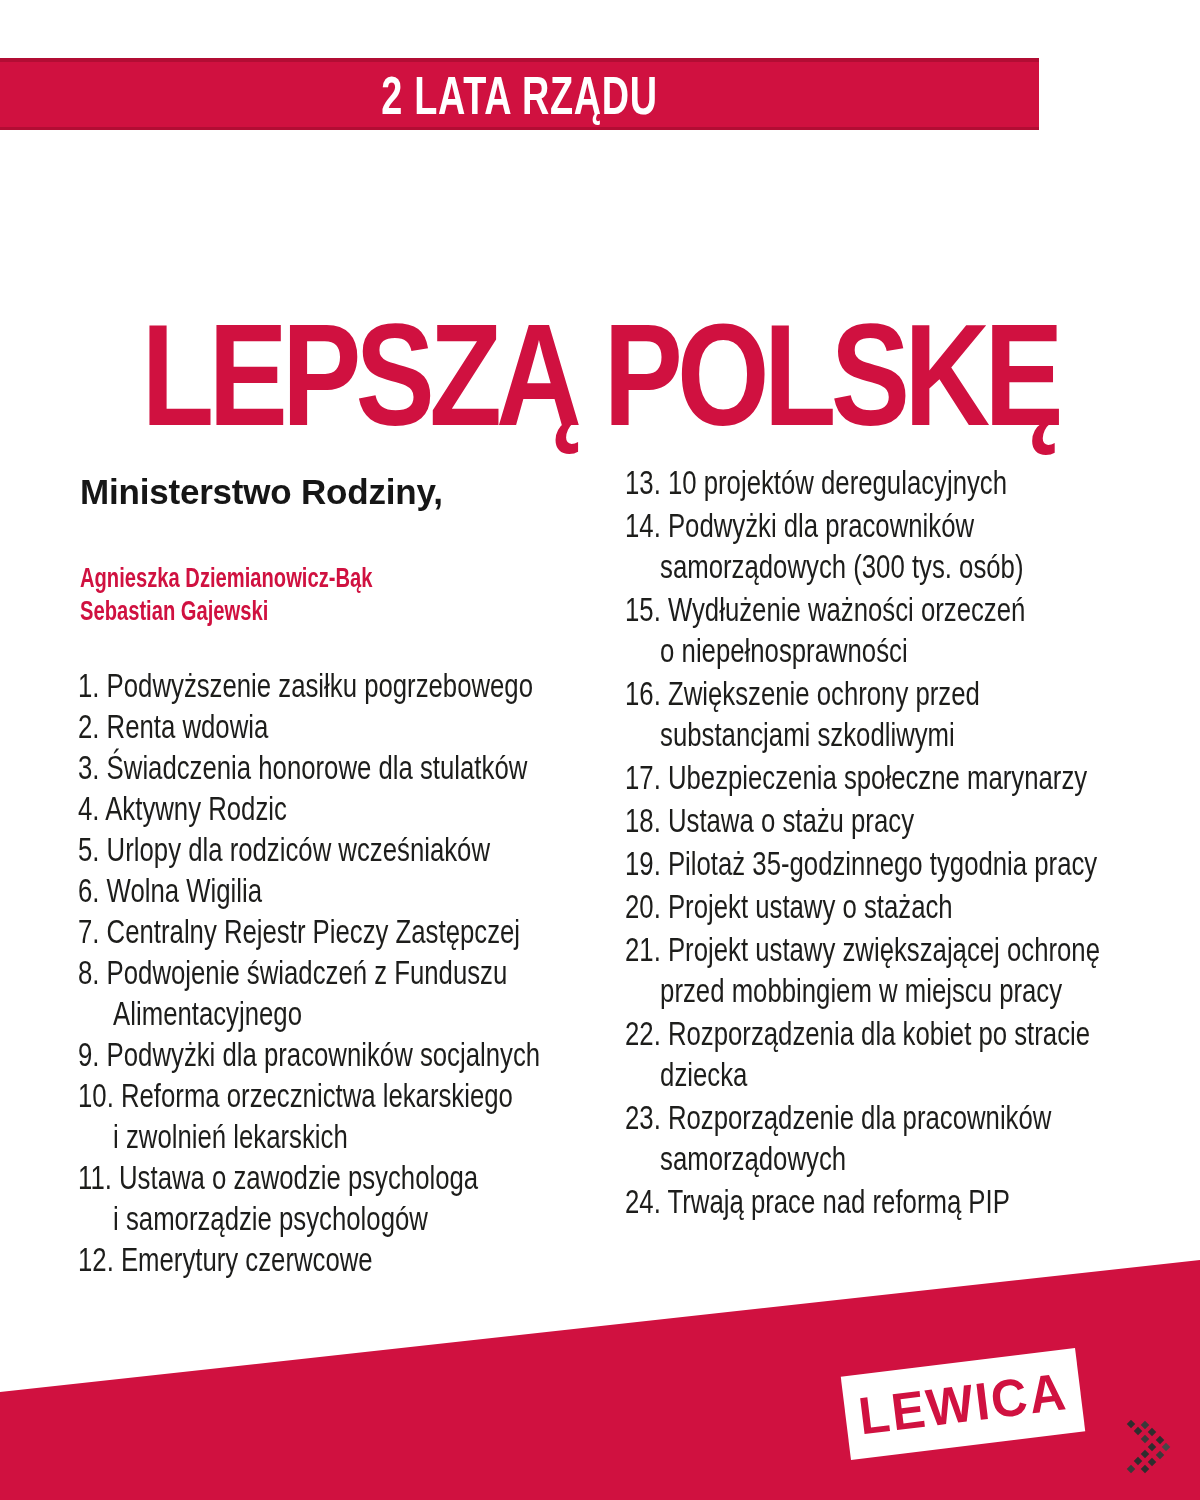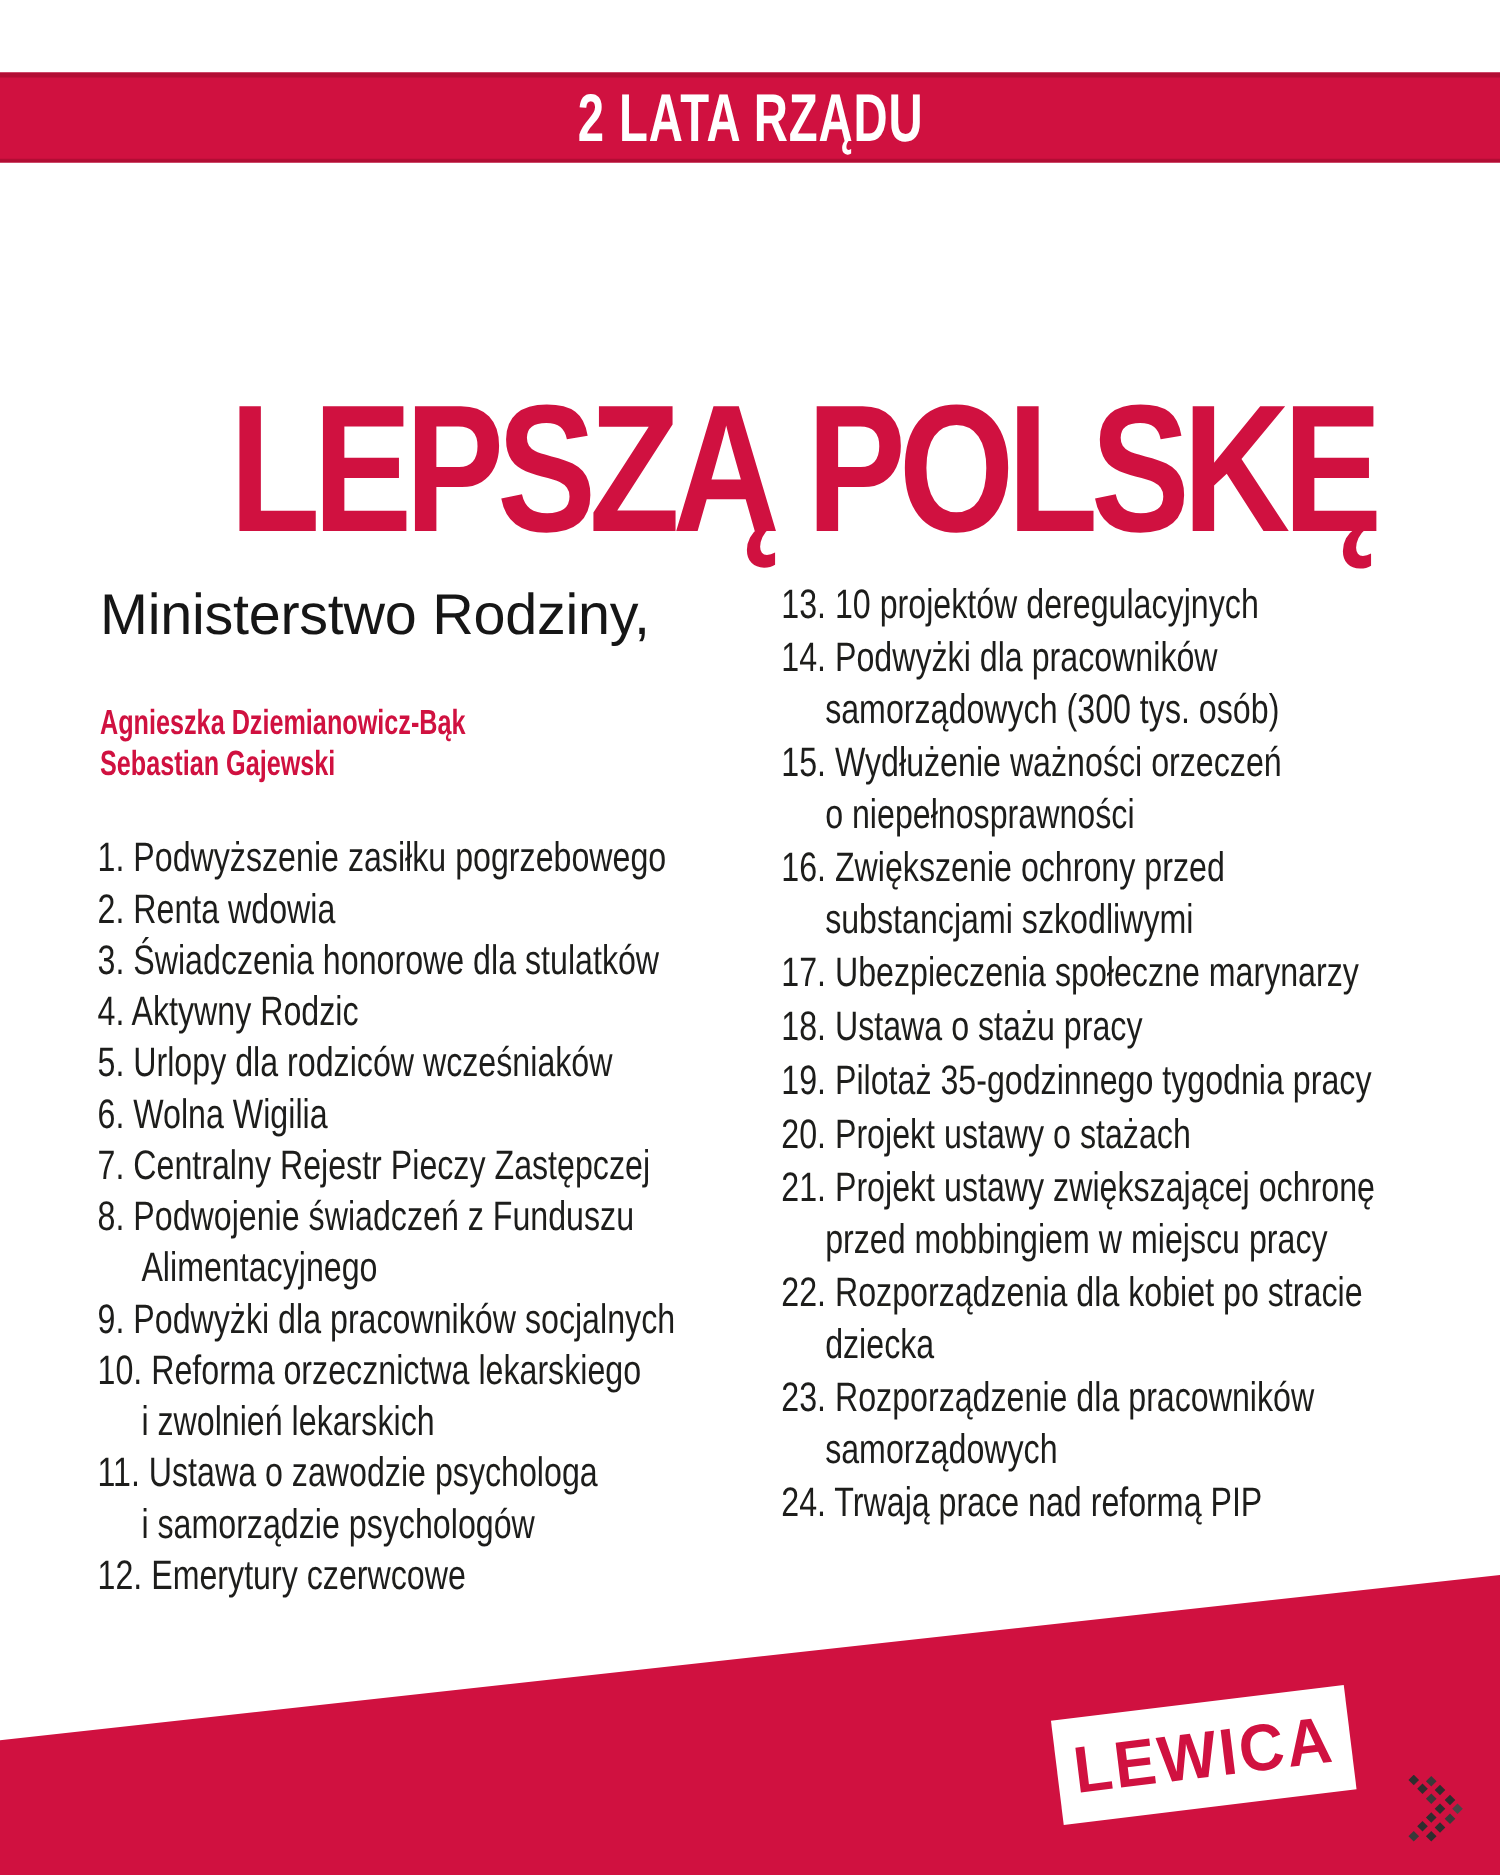--- a/index.html
+++ b/index.html
@@ -2,41 +2,41 @@
 <html><head>
 <meta charset="utf-8">
 <style>
   html,body{margin:0;padding:0;background:#ffffff;}
   .poster{
     position:relative;width:1200px;height:1500px;overflow:hidden;background:#ffffff;
     font-family:"Liberation Sans", sans-serif;
   }
   
   .ribbon{
-    position:absolute;left:0;top:58px;width:1200px;height:72px;background:#d01140;
+    position:absolute;left:0;top:58px;width:1039px;height:72px;background:#d01140;
     border-top:4px solid #b20d34;border-bottom:3px solid #b20d34;box-sizing:border-box;
     display:flex;align-items:center;justify-content:center;
   }
   .ribbon-label{
     color:#ffffff;font-weight:bold;font-size:54px;letter-spacing:1px;
     transform:scaleX(0.70);transform-origin:50% 50%;white-space:nowrap;
   }
   
   .title-line1{
     position:absolute;left:0;top:122px;width:1200px;text-align:center;line-height:1;
     font-size:187px;font-weight:bold;color:#d01140;letter-spacing:-9px;white-space:nowrap;
   }
-  .title-line2{position:absolute;left:0;top:303px;width:1200px;text-align:right;line-height:1;}
+  .title-line2{position:absolute;left:0;top:303px;width:1200px;text-align:center;line-height:1;}
   .title-line2 span{
     display:inline-block;font-size:145px;font-weight:bold;color:#d01140;letter-spacing:-7px;
     transform:scaleX(0.82);transform-origin:50% 0;white-space:nowrap;
   }
   
-  .ministry{position:absolute;left:80px;top:468px;color:#161616;font-weight:normal;
-    font-size:46px;line-height:47px;letter-spacing:-0.2px;white-space:nowrap;text-align:right;}
+  .ministry{position:absolute;left:80px;top:468px;color:#161616;font-weight:bold;
+    font-size:35px;line-height:47px;letter-spacing:-0.2px;white-space:nowrap;text-align:right;}
   .ministers{position:absolute;left:80px;top:561px;color:#d01140;font-weight:bold;
     font-size:28px;line-height:33px;transform:scaleX(0.72);transform-origin:0 0;white-space:nowrap;}
   
   .col{position:absolute;width:700px;margin:0;padding:0;list-style:none;
     font-size:33px;line-height:41px;color:#1d1d1b;
     transform:scaleX(0.78);transform-origin:0 0;}
   .col li{white-space:pre-line;padding-left:45px;text-indent:-45px;}
   .col-left{left:78px;top:665px;}
   .col-right{left:625px;top:462px;}
   .col-right li{margin-bottom:2px;}

